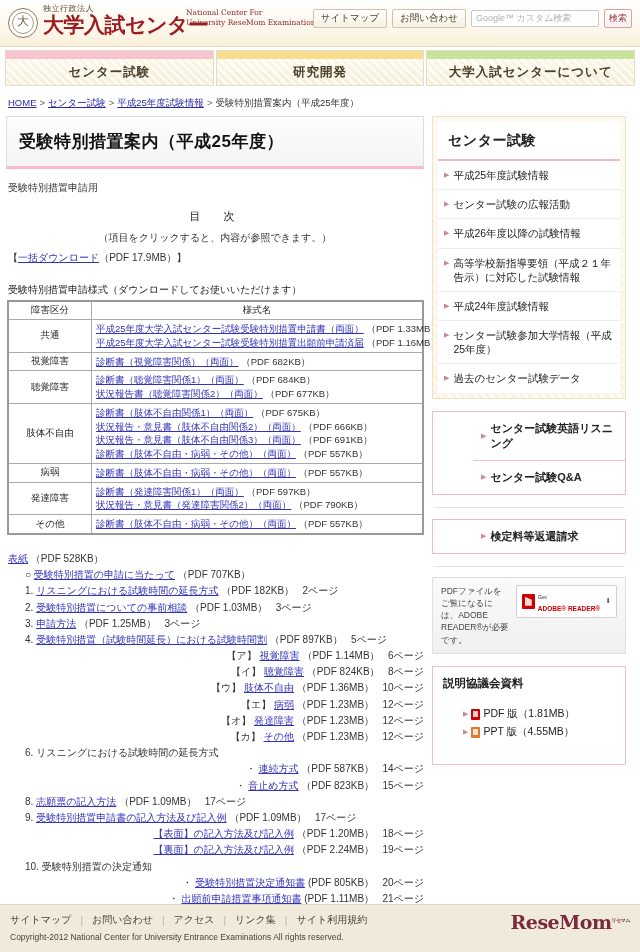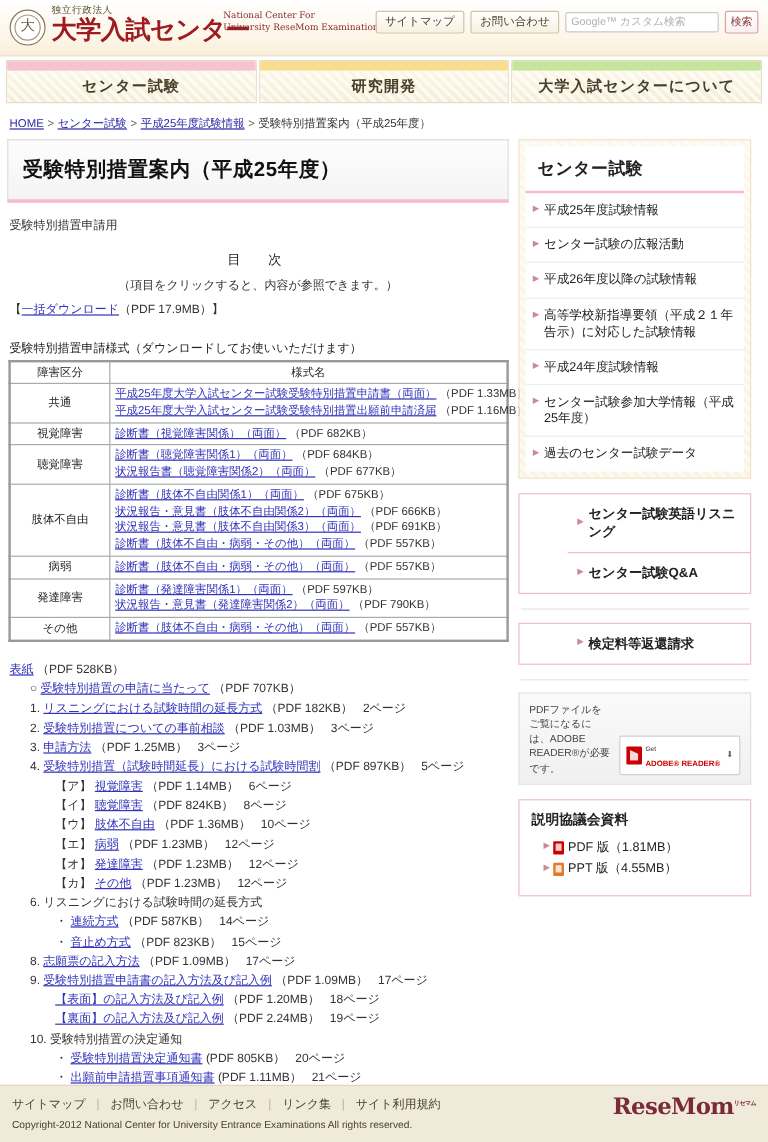--- a/index.html
+++ b/index.html
@@ -102,21 +102,21 @@
   table.forms th,table.forms td{border:1px solid #aaa;padding:2px 4px;font-size:9.5px;vertical-align:middle;}
   table.forms th{background:#fff;text-align:center;font-weight:normal;color:#222;}
   table.forms td.cat{text-align:center;width:74px;color:#222;}
   table.forms td.files{text-align:left;line-height:1.45;}
   table.forms td.files div{white-space:nowrap;}
 
   
   .toc{font-size:10px;line-height:1.62;margin:0 0 12px 2px;}
   .toc .lvl0{margin-left:0;}
   .toc .lvl1{margin-left:17px;}
-  .toc .lvl2{margin-left:38px;}
+  .toc .lvl2{margin-left:38px;text-align:right;}
   .toc .num{display:inline-block;}
   .pg{color:#333;}
 
   
   .sbox{
     border:1px solid #efe2c4;
     background:
       repeating-linear-gradient(45deg,rgba(255,255,255,.55) 0 3px,rgba(0,0,0,0) 3px 6px),
       linear-gradient(#fdf8ec,#fbf3e2);
     padding:5px;margin-bottom:12px;
@@ -135,38 +135,38 @@
   .tri{color:#c98a96;font-size:7px;line-height:1.9;flex:none;}
 
   .pinkbox{border:1px solid #f0bcca;background:#fff;margin-bottom:12px;}
   .pinkbox li{border-bottom:1px solid #f0bcca;padding:9px 8px;font-size:11px;
     font-weight:bold;color:#222;display:flex;gap:4px;align-items:center;}
   .pinkbox li:last-child{border-bottom:none;}
   .hr-soft{border:none;border-top:1px solid #e4e4e4;margin:10px 2px;}
 
   .adobe{
     border:1px solid #e0e0e0;background:linear-gradient(#fafafa,#f0f0f0);
-    padding:7px 8px;display:flex;align-items:flex-end;gap:7px;margin-bottom:12px;
+    padding:7px 8px;display:flex;align-items:flex-start;gap:7px;margin-bottom:12px;
   }
   .adobe-txt{font-size:8.5px;color:#444;line-height:1.45;flex:1;}
   .adobe-badge{
     border:1px solid #d0d0d0;background:#fff;border-radius:2px;
     padding:3px 5px;display:flex;align-items:center;gap:3px;position:relative;
   }
   .pdf-ico{width:13px;height:15px;background:#cc0000;border-radius:1px;position:relative;flex:none;}
   .pdf-ico:after{content:"";position:absolute;left:3px;top:3px;width:7px;height:9px;
     background:#fff;clip-path:polygon(0 0,100% 35%,100% 100%,0 100%);opacity:.85;}
   .adobe-lbl{line-height:1.15;}
   .adobe-get{font-size:5.5px;color:#333;}
   .adobe-nm{font-size:6.5px;color:#cc0000;font-weight:bold;}
   .dl-arrow{font-size:7px;color:#666;margin-left:2px;}
 
   .matbox{border:1px solid #f0bcca;background:#fff;padding:9px 10px;}
   .matbox h3{margin:0 0 6px 0;font-size:11.5px;font-weight:bold;color:#222;}
-  .matbox ul{list-style:none;margin:4px;padding:0;}
+  .matbox ul{list-style:none;margin:14px;padding:0;}
   .matbox li{font-size:10.5px;color:#222;display:flex;align-items:center;gap:3px;padding:2px 0 2px 6px;}
   .ico-sm{width:9px;height:11px;border-radius:1px;flex:none;position:relative;}
   .ico-pdf{background:#cc0000;}
   .ico-ppt{background:#e07a2a;}
   .ico-sm:after{content:"";position:absolute;left:2px;top:2px;width:5px;height:6px;
     background:#fff;opacity:.8;}
 
   
   .footer{
     position:absolute;left:0;right:0;bottom:0;height:47px;

